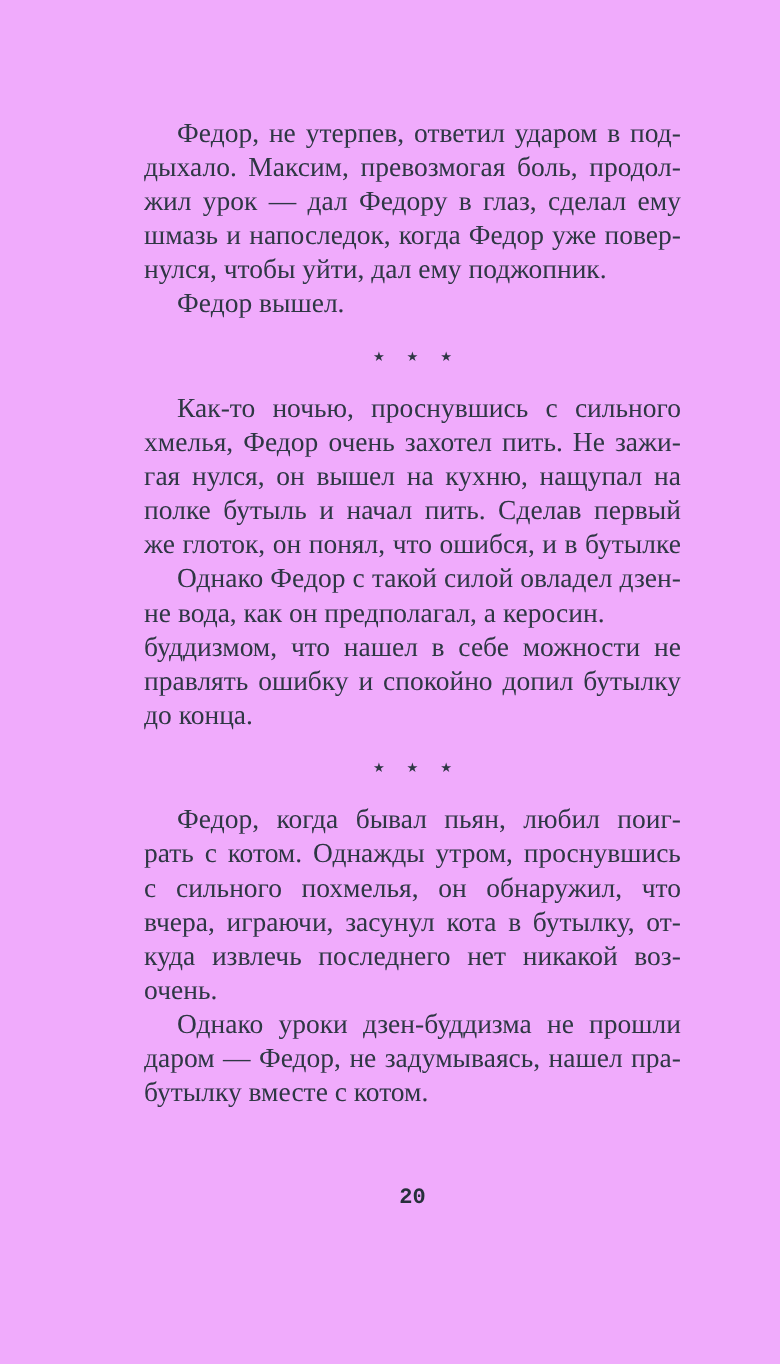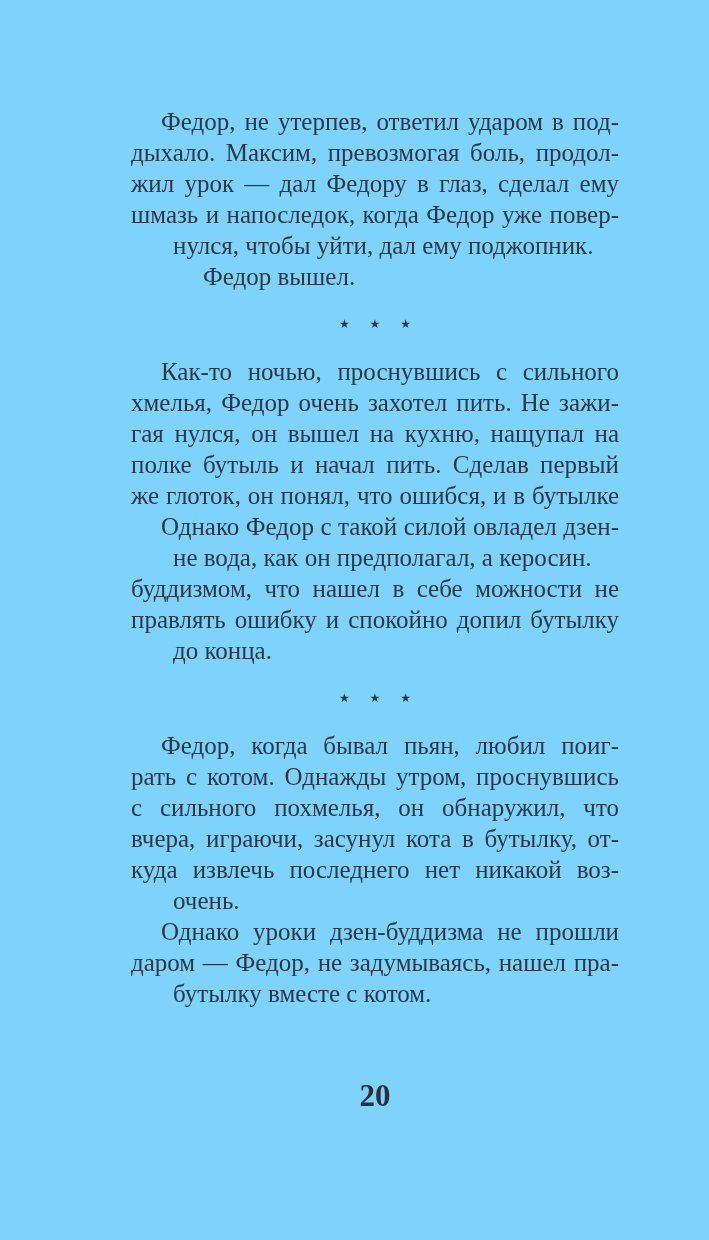--- a/index.html
+++ b/index.html
@@ -4,21 +4,21 @@
 <style>
   html, body {
     margin: 0;
     padding: 0;
     background: #ffffff;
   }
   .page {
     position: relative;
     width: 709px;
     height: 1240px;
-    background: #7dd3fc;
+    background: #f0abfc;
     overflow: hidden;
     font-family: "Liberation Serif", serif;
   }
   .text-block {
     position: absolute;
     left: 131px;
     top: 106px;
     width: 488px;
     color: #2e3744;
     font-size: 25px;
@@ -28,21 +28,20 @@
     height: 31px;
     overflow: hidden;
     text-align: justify;
     text-align-last: justify;
   }
   .line.first {
     text-indent: 30px;
   }
   .line.plast {
     text-align-last: left;
-    margin-left: 42px;
   }
   .separator {
     height: 64px;
     display: flex;
     align-items: center;
     justify-content: center;
   }
   .stars {
     font-family: "DejaVu Sans", sans-serif;
     font-size: 12px;
@@ -50,23 +49,23 @@
     letter-spacing: 8px;
     padding-left: 8px; 
     line-height: 1;
   }
   .folio {
     position: absolute;
     top: 1078px;
     left: 131px;
     width: 488px;
     text-align: center;
-    font-family: Liberation Serif, serif;
+    font-family: Liberation Mono, monospace;
     font-weight: 700;
-    font-size: 31px;
+    font-size: 20px;
     color: #27303b;
   }
 </style>
 </head>
 <body>
 
 <div class="page">
   <main class="text-block" id="text-block">
       <div class="line first">Федор, не утерпев, ответил ударом в под-</div>
       <div class="line">дыхало. Максим, превозмогая боль, продол-</div>

